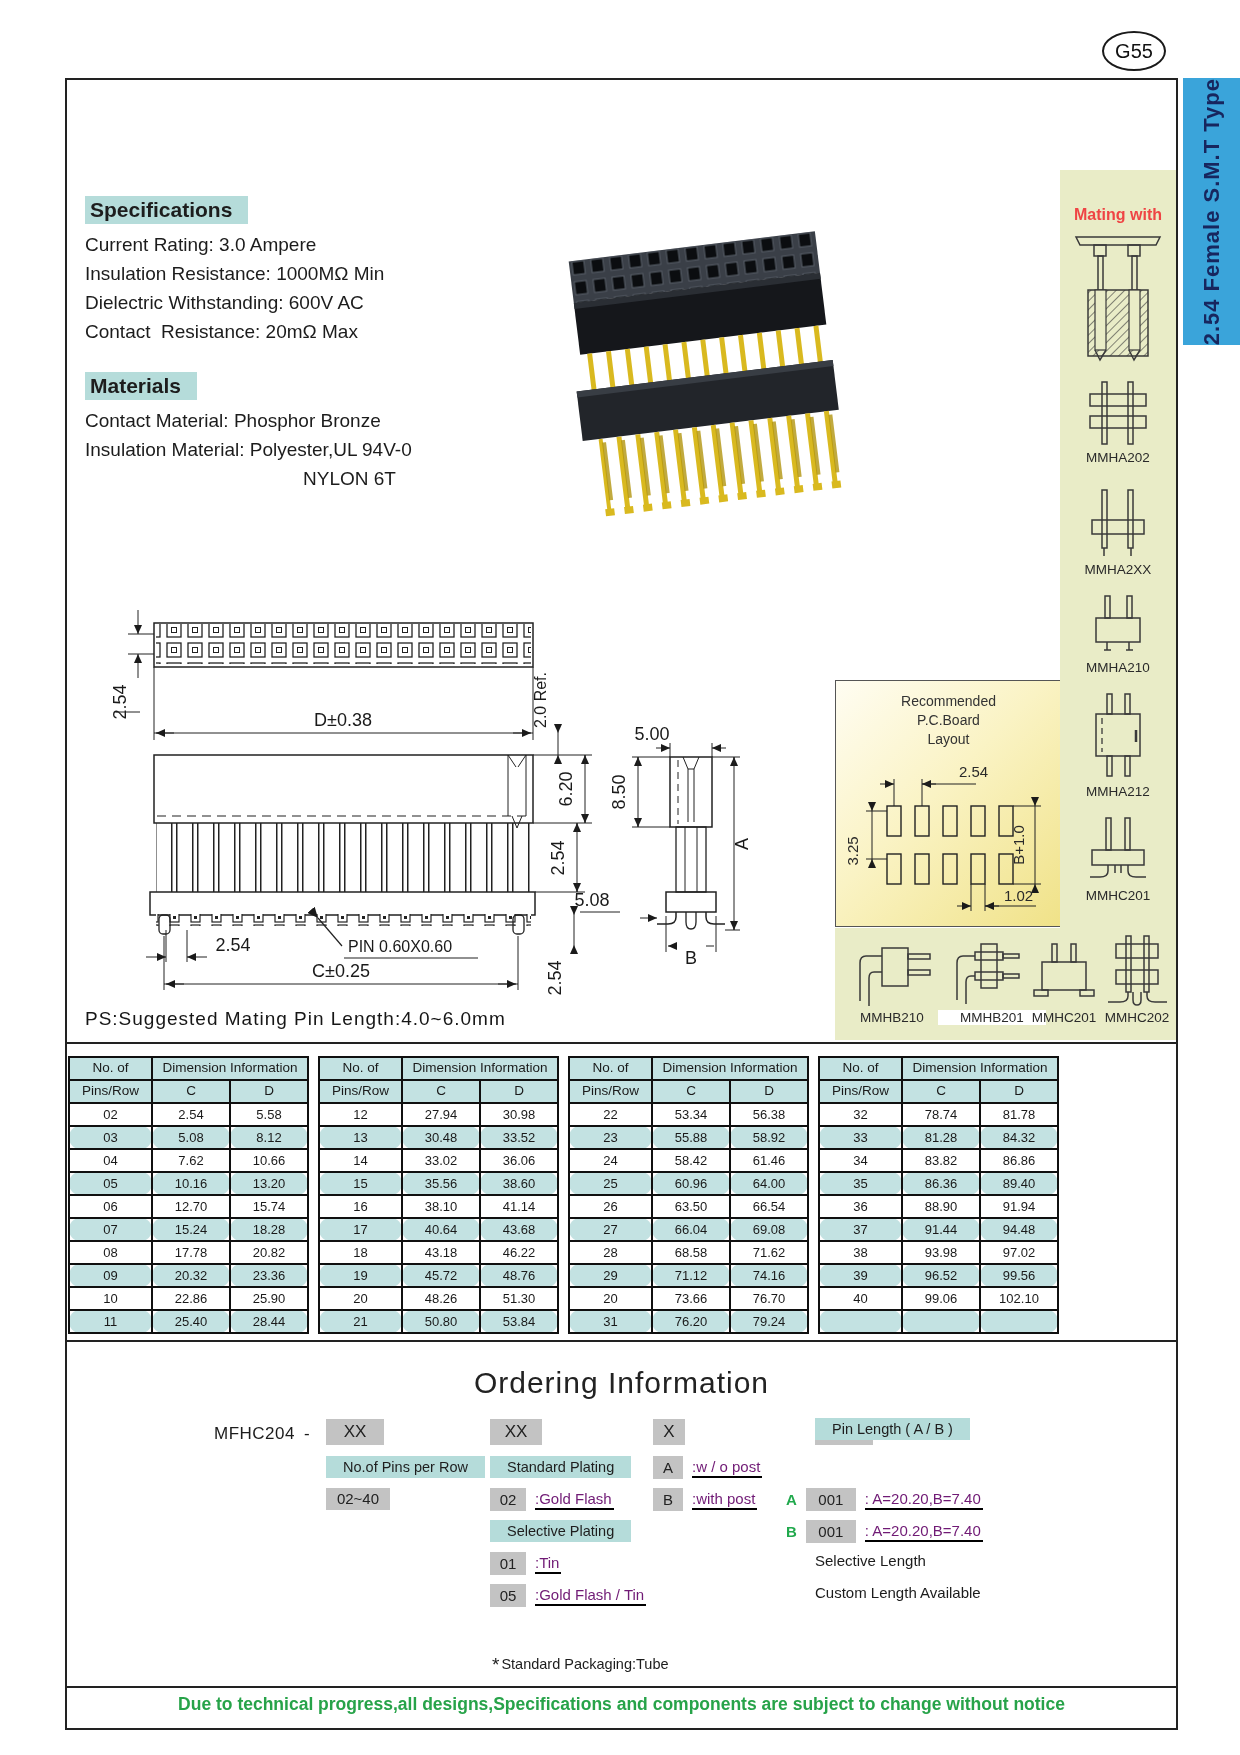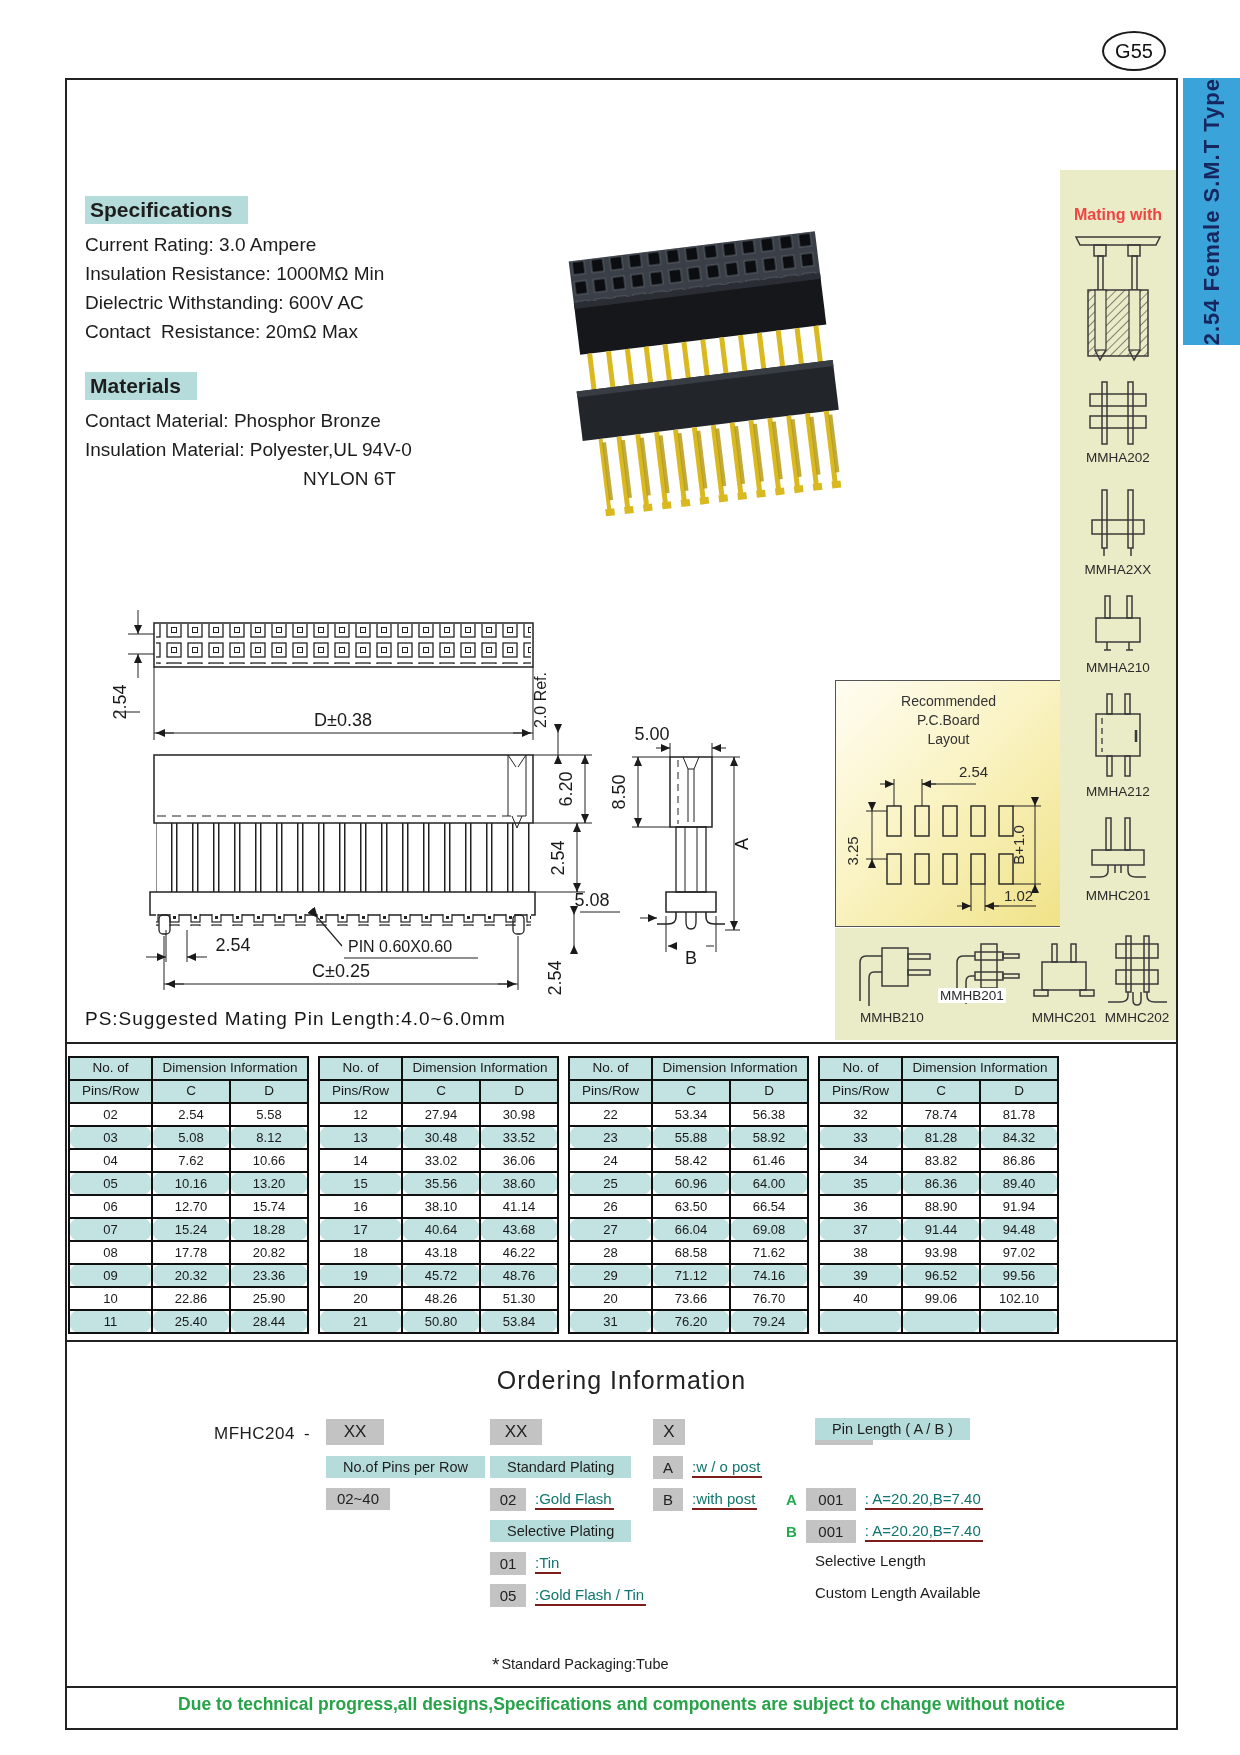--- a/index.html
+++ b/index.html
@@ -42,29 +42,29 @@
   .ps-note{left:85px;top:1008px;font-size:19px;letter-spacing:1px;color:#161616;}
   
   .tables-wrap{left:68px;top:1056px;width:992px;display:flex;gap:9px;}
   table.dim{border-collapse:collapse;table-layout:fixed;width:241px;background:#fff;}
   table.dim th,table.dim td{border:2px solid #101010;text-align:center;font-weight:normal;
       font-size:13px;padding:0;height:21px;line-height:1.05;color:#1a1a1a;}
   table.dim thead th{background:#c3e2e2;font-size:13.5px;}
   table.dim tr.alt td{background:#c3e2e2;border-radius:11px;}
   col.c-pins{width:83px;}
   
-  .ord-title{left:65px;top:1366px;width:1113px;text-align:center;font-size:25px;color:#222;letter-spacing:1px;}
+  .ord-title{left:65px;top:1366px;width:1113px;text-align:center;font-size:30px;color:#222;letter-spacing:1px;}
   .ord-prefix{left:214px;top:1424px;font-size:17px;color:#1c1c1c;letter-spacing:.5px;}
   .ord-dash{left:304px;top:1424px;font-size:17px;}
   .gbox{background:#c3c3c3;text-align:center;color:#222;}
   .code-box{position:absolute;top:1419px;height:26px;line-height:26px;font-size:17px;}
   .tlabel{position:absolute;background:#b5dcda;font-size:14.5px;line-height:22px;height:22px;padding:0 17px;color:#1e1e1e;white-space:nowrap;}
   .ord-row{position:absolute;display:flex;gap:9px;align-items:center;}
   .gbox-i{background:#c3c3c3;min-width:28px;text-align:center;font-size:15px;line-height:21px;padding:1px 4px;color:#222;}
-  .u{font-size:15px;color:#0f766e;border-bottom:2px solid #7f1d1d;padding:0 2px 1px 0;white-space:nowrap;}
+  .u{font-size:15px;color:#701a75;border-bottom:2px solid #000000;padding:0 2px 1px 0;white-space:nowrap;}
   .plain15{position:absolute;font-size:15px;color:#1c1c1c;}
   .green-letter{color:#21a94d;font-size:15px;font-weight:bold;}
   .packaging{left:492px;top:1654px;font-size:14.5px;color:#1c1c1c;}
   .packaging .star{font-size:19px;vertical-align:-2px;margin-right:2px;}
   
   .footer{left:65px;top:1694px;width:1113px;text-align:center;font-size:17.5px;font-weight:600;color:#27a349;}
   
   text.dim-t{font-size:18px;fill:#1a1a1a;font-family:"Liberation Sans",sans-serif;}
   text.dim-s{font-size:16px;fill:#1a1a1a;font-family:"Liberation Sans",sans-serif;}
   text.dim-p{font-size:13px;fill:#2a2a2a;font-family:"Liberation Sans",sans-serif;}
@@ -402,21 +402,21 @@
   <div class="abs mate-label" style="left:840px;top:1010px;width:104px;">MMHB210</div>
 
   <svg class="abs" style="left:945px;top:942px;" width="76" height="64" viewBox="0 0 76 64">
     <rect class="lineart" x="36" y="2" width="16" height="44"></rect>
     <rect class="lineart" x="30" y="10" width="28" height="8"></rect>
     <rect class="lineart" x="30" y="30" width="28" height="8"></rect>
     <rect class="lineart" x="58" y="12" width="16" height="4"></rect>
     <rect class="lineart" x="58" y="32" width="16" height="4"></rect>
     <path class="lineart" d="M30 14 h-12 q-6 0 -6 7 v37 M30 34 h-4 q-5 0 -5 6 v22"></path>
   </svg>
-  <div class="abs mate-label white" style="left:938px;top:988px;width:68px;">MMHB201</div>
+  <div class="abs mate-label white" style="left:938px;top:1010px;width:108px;">MMHB201</div>
 
   <svg class="abs" style="left:1032px;top:940px;" width="64" height="66" viewBox="0 0 64 66">
     <rect class="lineart" x="20" y="4" width="5" height="18"></rect>
     <rect class="lineart" x="39" y="4" width="5" height="18"></rect>
     <rect class="lineart" x="10" y="22" width="44" height="28"></rect>
     <rect class="lineart" x="2" y="50" width="14" height="6"></rect>
     <rect class="lineart" x="48" y="50" width="14" height="6"></rect>
   </svg>
   <div class="abs mate-label" style="left:1022px;top:1010px;width:84px;">MMHC201</div>
 

